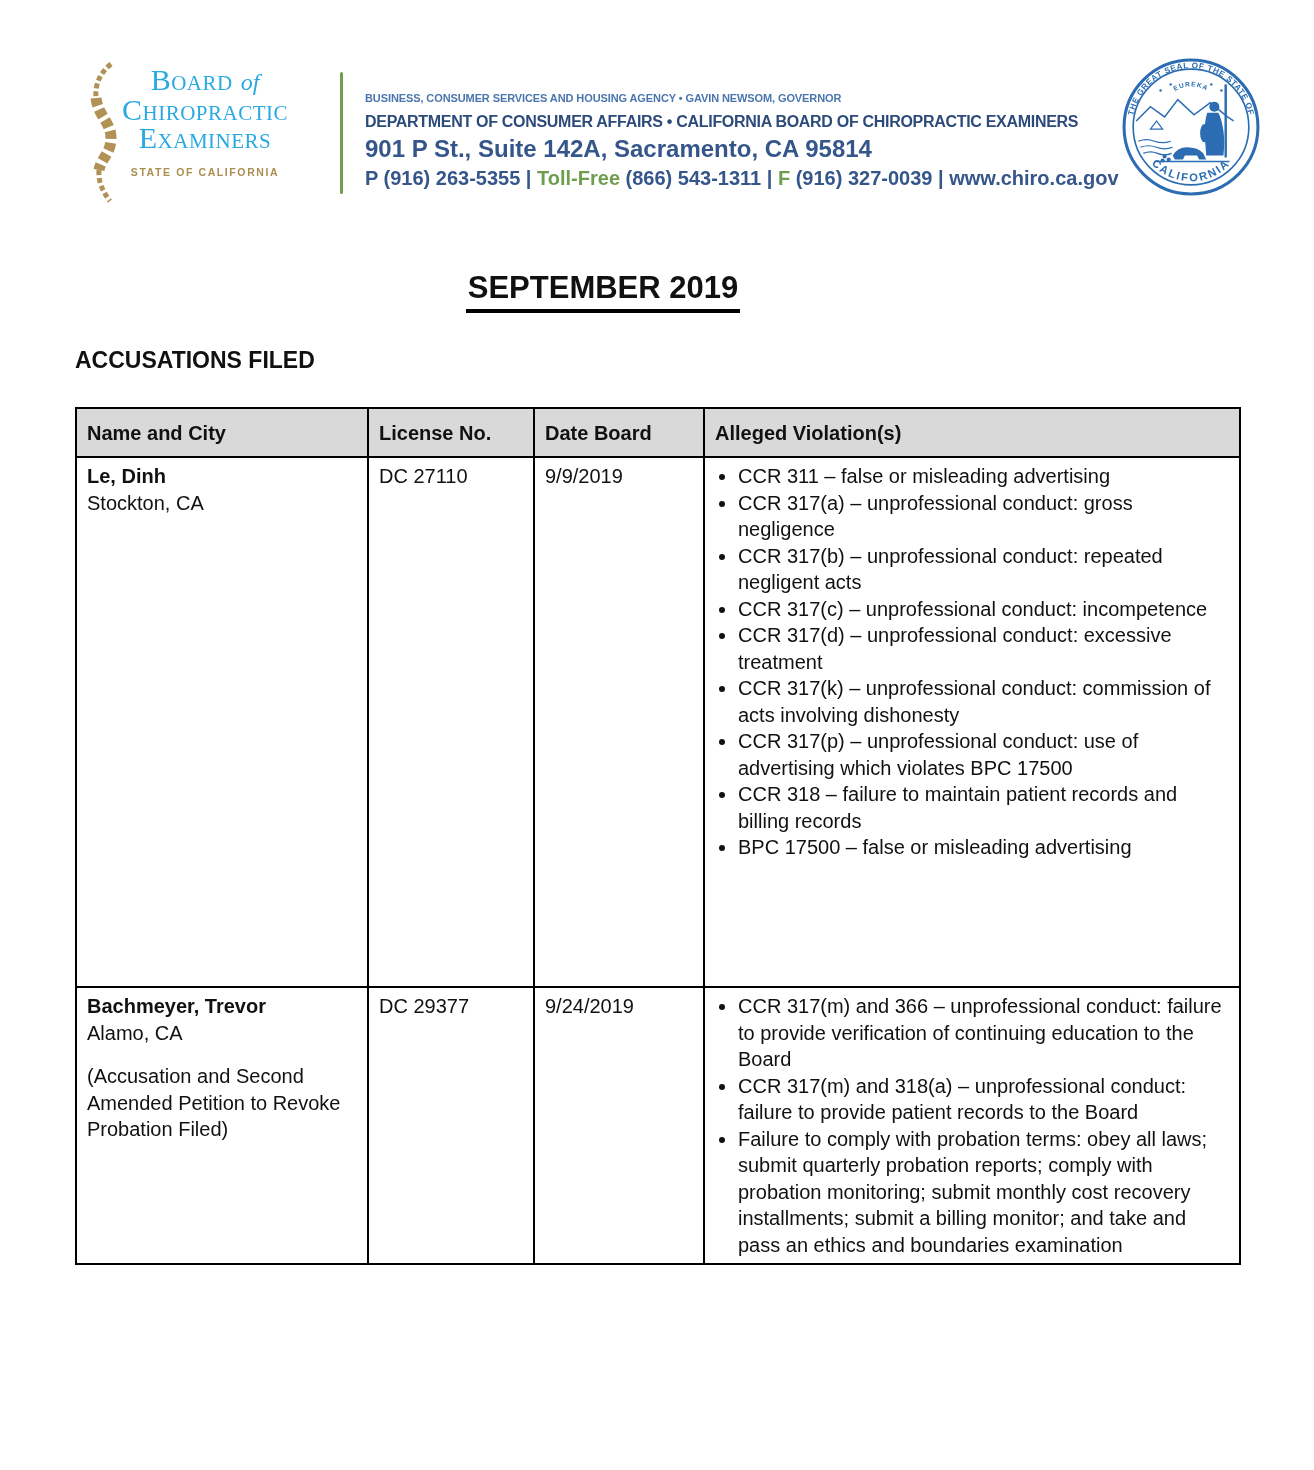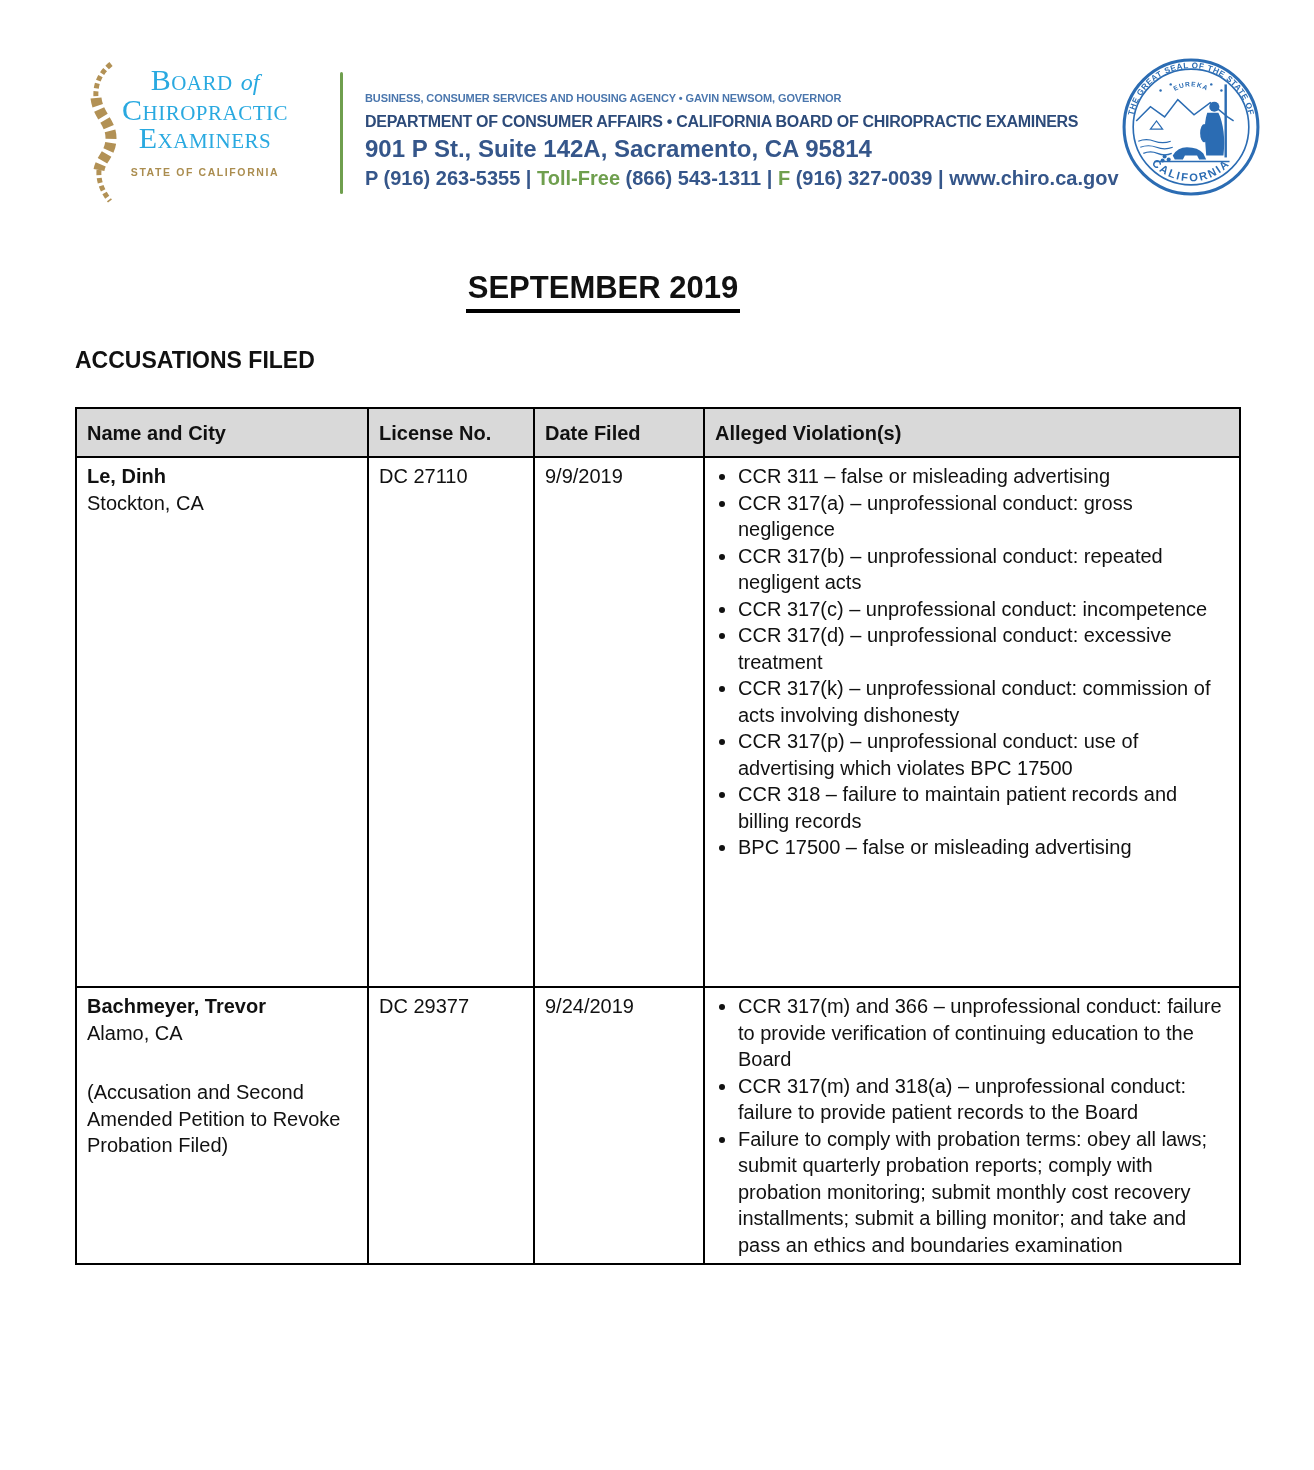--- a/index.html
+++ b/index.html
@@ -65,21 +65,21 @@
     border:2px solid #000;vertical-align:top;box-sizing:border-box;
     font-size:20px;
   }
   .doc-table th{
     background:var(--hdr-gray);text-align:left;
     height:49px;padding:13px 8px 10px 10px;font-weight:bold;
   }
   .doc-table td{padding:5px 8px 5px 10px;line-height:26.5px;}
   td.cell-violations{padding:5px 14px 5px 6px;}
   .cell-name .n-name{font-weight:bold;}
-  .cell-name .n-note{margin-top:33px;}
+  .cell-name .n-note{margin-top:17px;}
   .cell-name .n-note:empty{display:none;}
   ul.violations{margin:0;padding:0 0 0 27px;list-style:disc outside;}
   ul.violations li{margin:0;padding:0;}
   tr.row-1 > td{height:530px;}
   tr.row-2 > td{height:228px;}
 </style>
 </head>
 <body>
 
 <div class="page">
@@ -155,21 +155,21 @@
     <colgroup>
       <col style="width:292px">
         <col style="width:166px">
         <col style="width:170px">
         <col style="width:536px">
     </colgroup>
     <thead>
       <tr>
         <th>Name and City</th>
         <th>License No.</th>
-        <th>Date Filed</th>
+        <th>Date Board</th>
         <th>Alleged Violation(s)</th>
       </tr>
     </thead>
     <tbody>
       <tr class="row-1">
         <td class="cell-name">
           <div class="n-name">Le, Dinh</div>
           <div class="n-city">Stockton, CA</div>
 
         </td>

